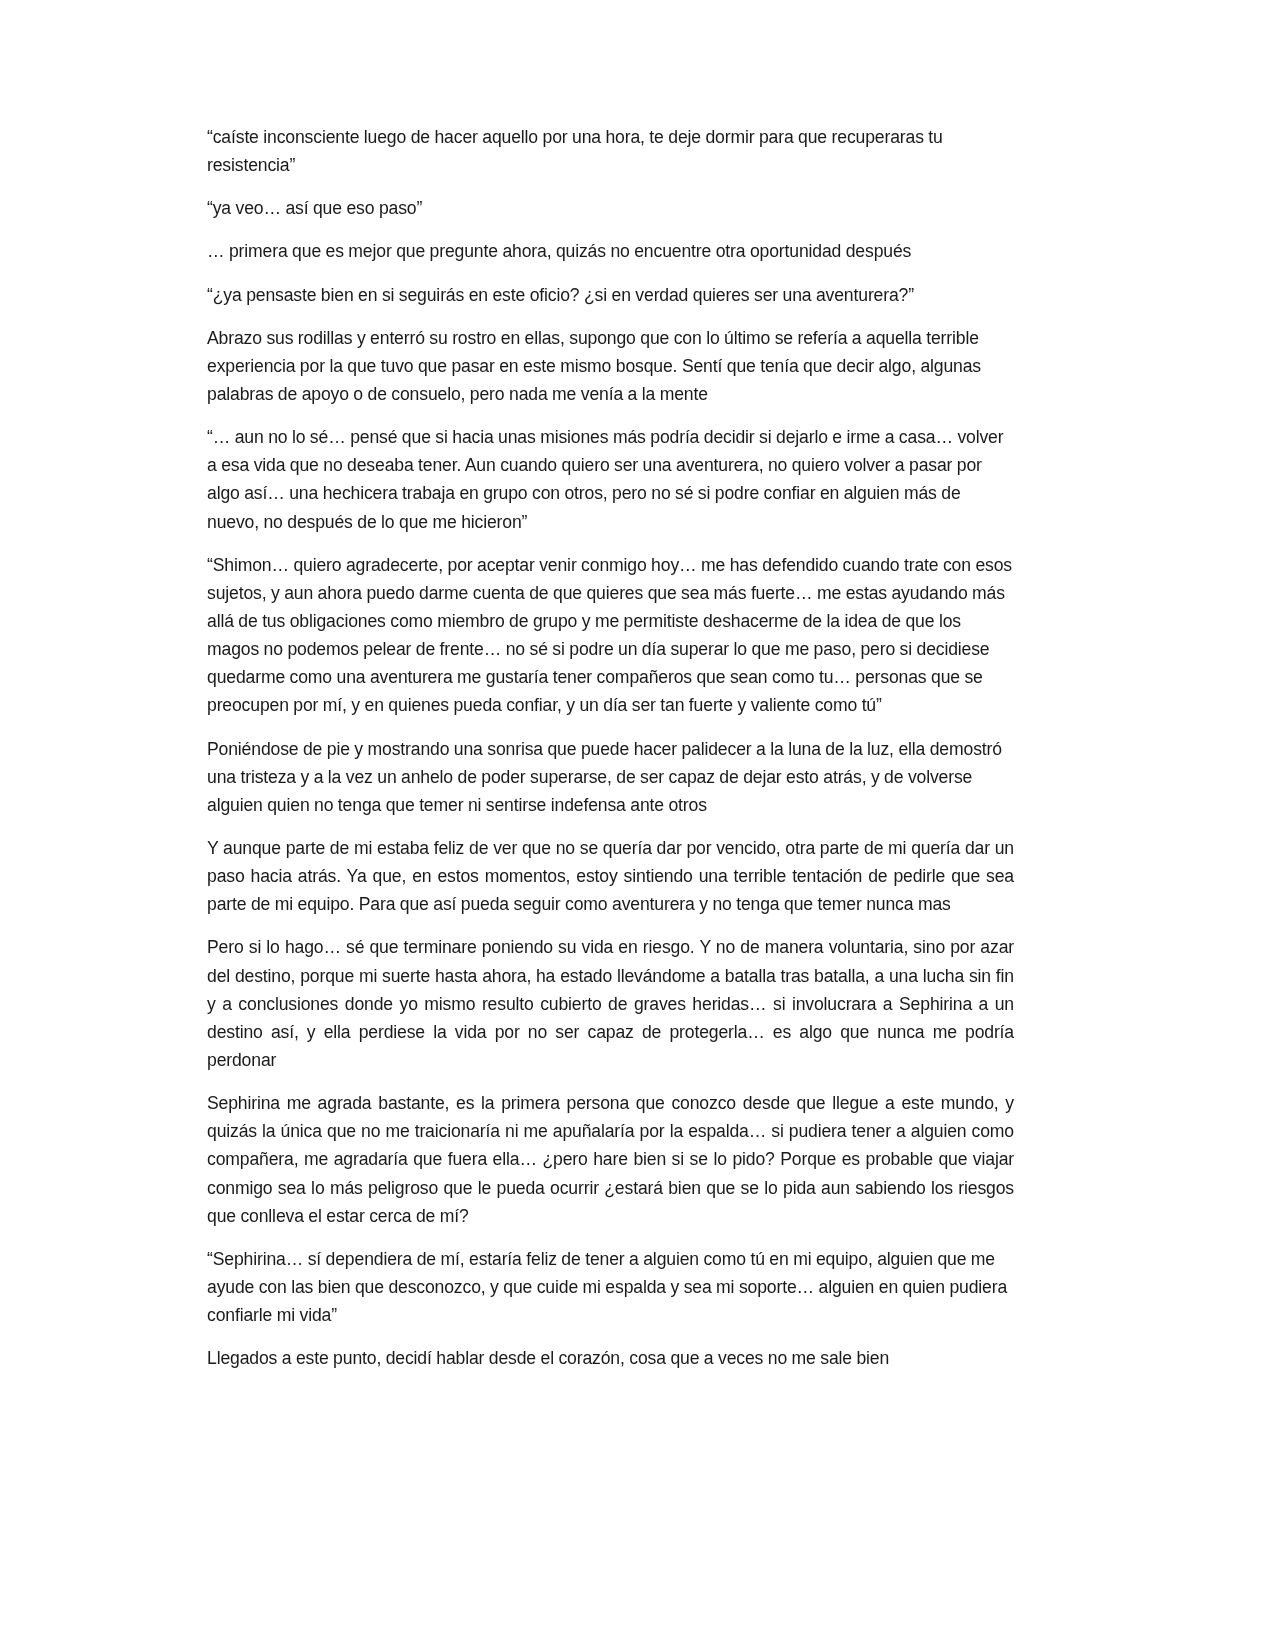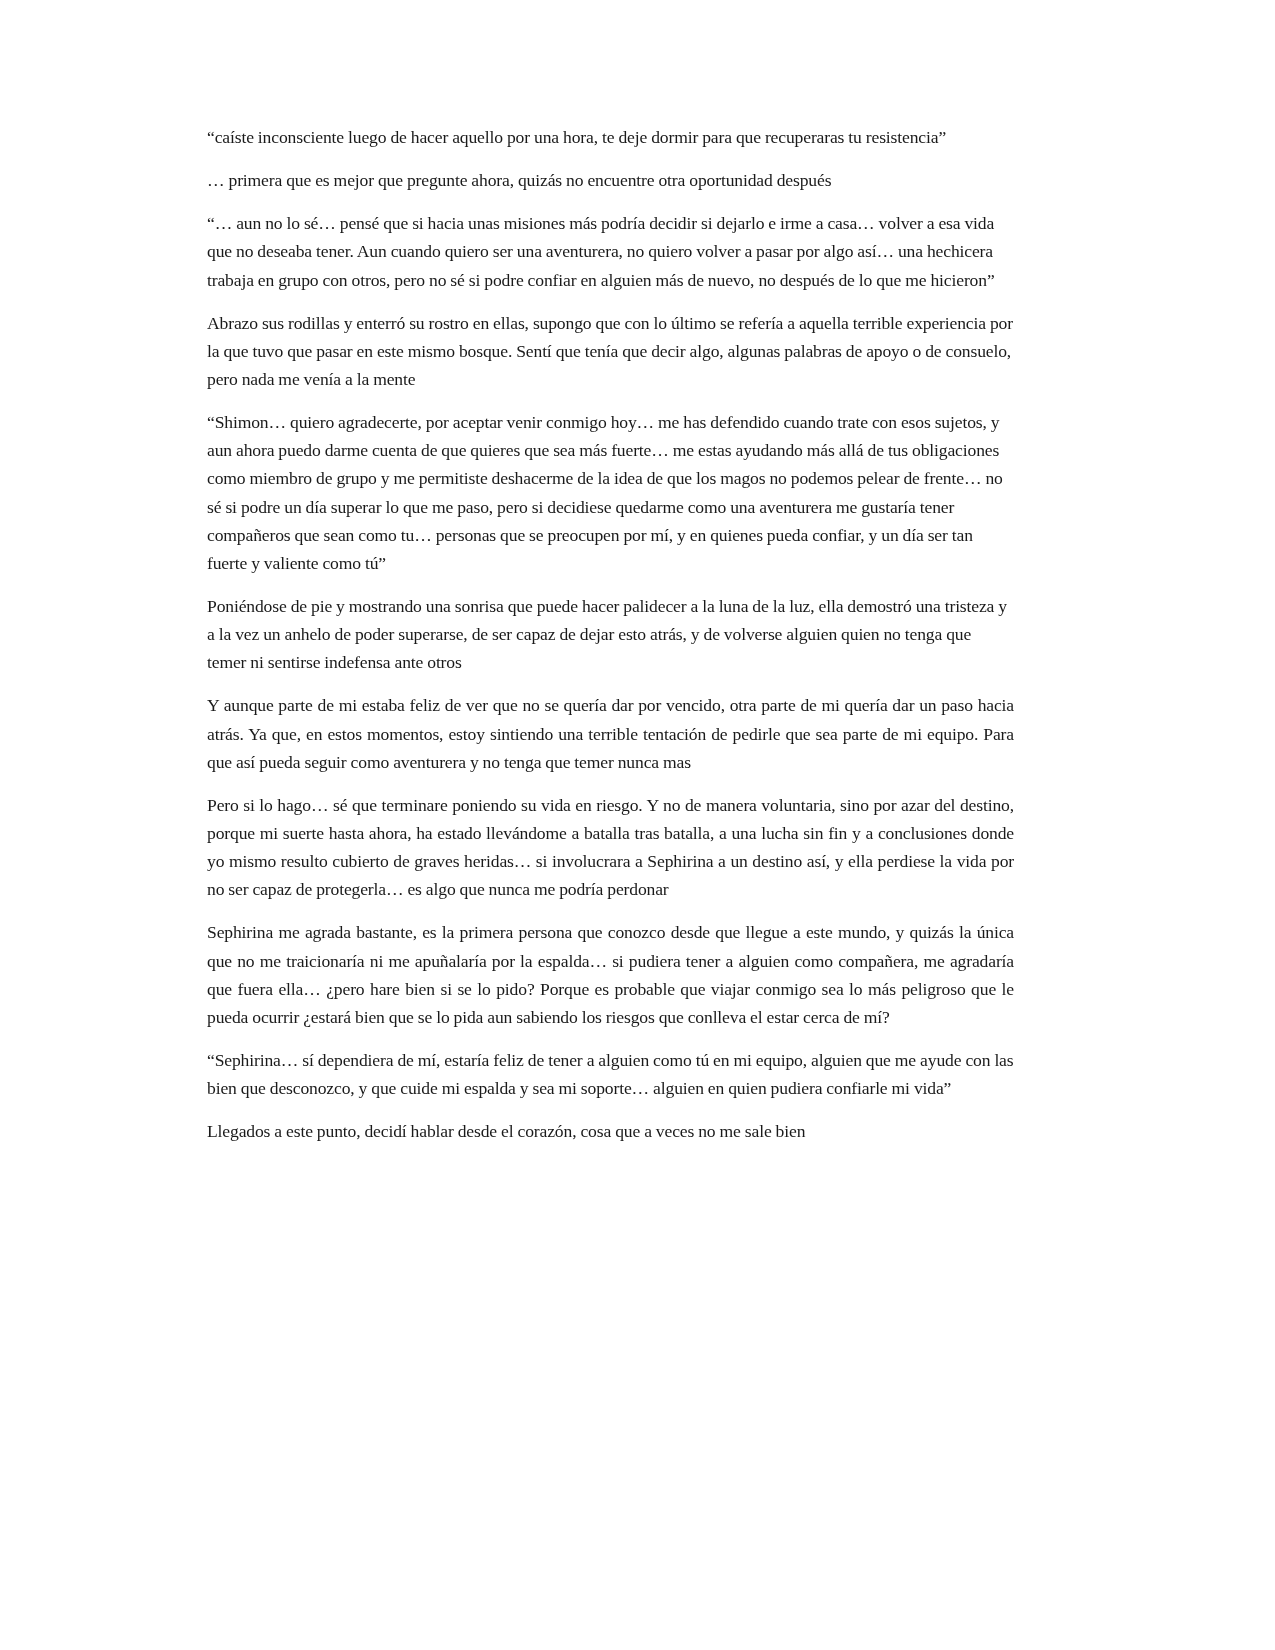--- a/index.html
+++ b/index.html
@@ -31,21 +31,21 @@
     left: 207px;
     top: 123px;
     width: 807px;
   }
 
   p.para {
     margin: 0 0 15px 0;
     font-size: 17.6px;
     line-height: 1.60;
     color: #1a1a1a;
-    font-family: Liberation Serif, serif;
+    font-family: Liberation Sans, sans-serif;
     letter-spacing: -0.15px;
     word-spacing: -0.2px;
     text-align: left;
     hyphens: none;
   }
 
   p.para.justified {
     text-align: justify;
     text-justify: inter-word;
   }
@@ -54,23 +54,25 @@
     margin-bottom: 0;
   }
 </style>
 </head>
 <body>
 
 <div class="page">
   <div class="doc-body">
 
     <p class="para">“caíste inconsciente luego de hacer aquello por una hora, te deje dormir para que recuperaras tu resistencia”</p>
+    <p class="para">“ya veo… así que eso paso”</p>
     <p class="para">… primera que es mejor que pregunte ahora, quizás no encuentre otra oportunidad después</p>
+    <p class="para">“¿ya pensaste bien en si seguirás en este oficio? ¿si en verdad quieres ser una aventurera?”</p>
+    <p class="para">Abrazo sus rodillas y enterró su rostro en ellas, supongo que con lo último se refería a aquella terrible experiencia por la que tuvo que pasar en este mismo bosque. Sentí que tenía que decir algo, algunas palabras de apoyo o de consuelo, pero nada me venía a la mente</p>
     <p class="para">“… aun no lo sé… pensé que si hacia unas misiones más podría decidir si dejarlo e irme a casa… volver a esa vida que no deseaba tener. Aun cuando quiero ser una aventurera, no quiero volver a pasar por algo así… una hechicera trabaja en grupo con otros, pero no sé si podre confiar en alguien más de nuevo, no después de lo que me hicieron”</p>
-    <p class="para">Abrazo sus rodillas y enterró su rostro en ellas, supongo que con lo último se refería a aquella terrible experiencia por la que tuvo que pasar en este mismo bosque. Sentí que tenía que decir algo, algunas palabras de apoyo o de consuelo, pero nada me venía a la mente</p>
     <p class="para">“Shimon… quiero agradecerte, por aceptar venir conmigo hoy… me has defendido cuando trate con esos sujetos, y aun ahora puedo darme cuenta de que quieres que sea más fuerte… me estas ayudando más allá de tus obligaciones como miembro de grupo y me permitiste deshacerme de la idea de que los magos no podemos pelear de frente… no sé si podre un día superar lo que me paso, pero si decidiese quedarme como una aventurera me gustaría tener compañeros que sean como tu… personas que se preocupen por mí, y en quienes pueda confiar, y un día ser tan fuerte y valiente como tú”</p>
     <p class="para">Poniéndose de pie y mostrando una sonrisa que puede hacer palidecer a la luna de la luz, ella demostró una tristeza y a la vez un anhelo de poder superarse, de ser capaz de dejar esto atrás, y de volverse alguien quien no tenga que temer ni sentirse indefensa ante otros</p>
     <p class="para justified">Y aunque parte de mi estaba feliz de ver que no se quería dar por vencido, otra parte de mi quería dar un paso hacia atrás. Ya que, en estos momentos, estoy sintiendo una terrible tentación de pedirle que sea parte de mi equipo. Para que así pueda seguir como aventurera y no tenga que temer nunca mas</p>
     <p class="para justified">Pero si lo hago… sé que terminare poniendo su vida en riesgo. Y no de manera voluntaria, sino por azar del destino, porque mi suerte hasta ahora, ha estado llevándome a batalla tras batalla, a una lucha sin fin y a conclusiones donde yo mismo resulto cubierto de graves heridas… si involucrara a Sephirina a un destino así, y ella perdiese la vida por no ser capaz de protegerla… es algo que nunca me podría perdonar</p>
     <p class="para justified">Sephirina me agrada bastante, es la primera persona que conozco desde que llegue a este mundo, y quizás la única que no me traicionaría ni me apuñalaría por la espalda… si pudiera tener a alguien como compañera, me agradaría que fuera ella… ¿pero hare bien si se lo pido? Porque es probable que viajar conmigo sea lo más peligroso que le pueda ocurrir ¿estará bien que se lo pida aun sabiendo los riesgos que conlleva el estar cerca de mí?</p>
     <p class="para">“Sephirina… sí dependiera de mí, estaría feliz de tener a alguien como tú en mi equipo, alguien que me ayude con las bien que desconozco, y que cuide mi espalda y sea mi soporte… alguien en quien pudiera confiarle mi vida”</p>
     <p class="para last">Llegados a este punto, decidí hablar desde el corazón, cosa que a veces no me sale bien</p>
 
   </div>
 </div>

